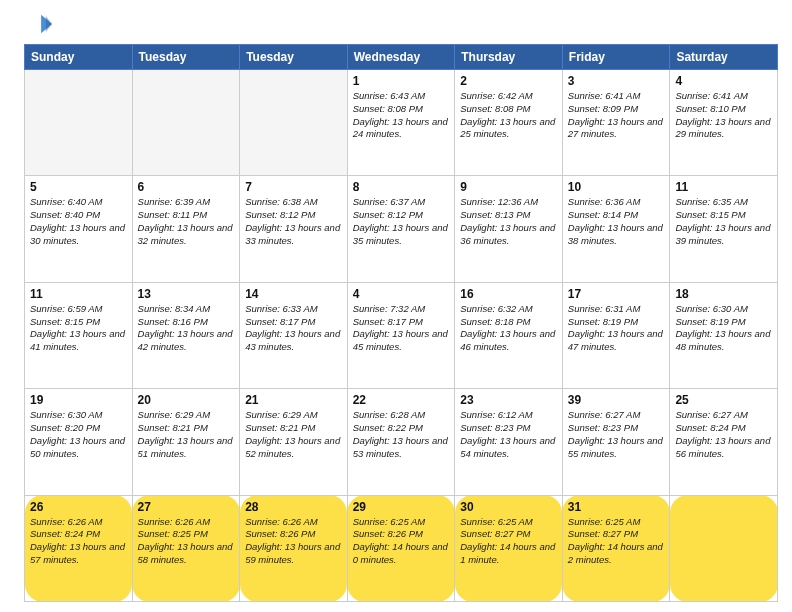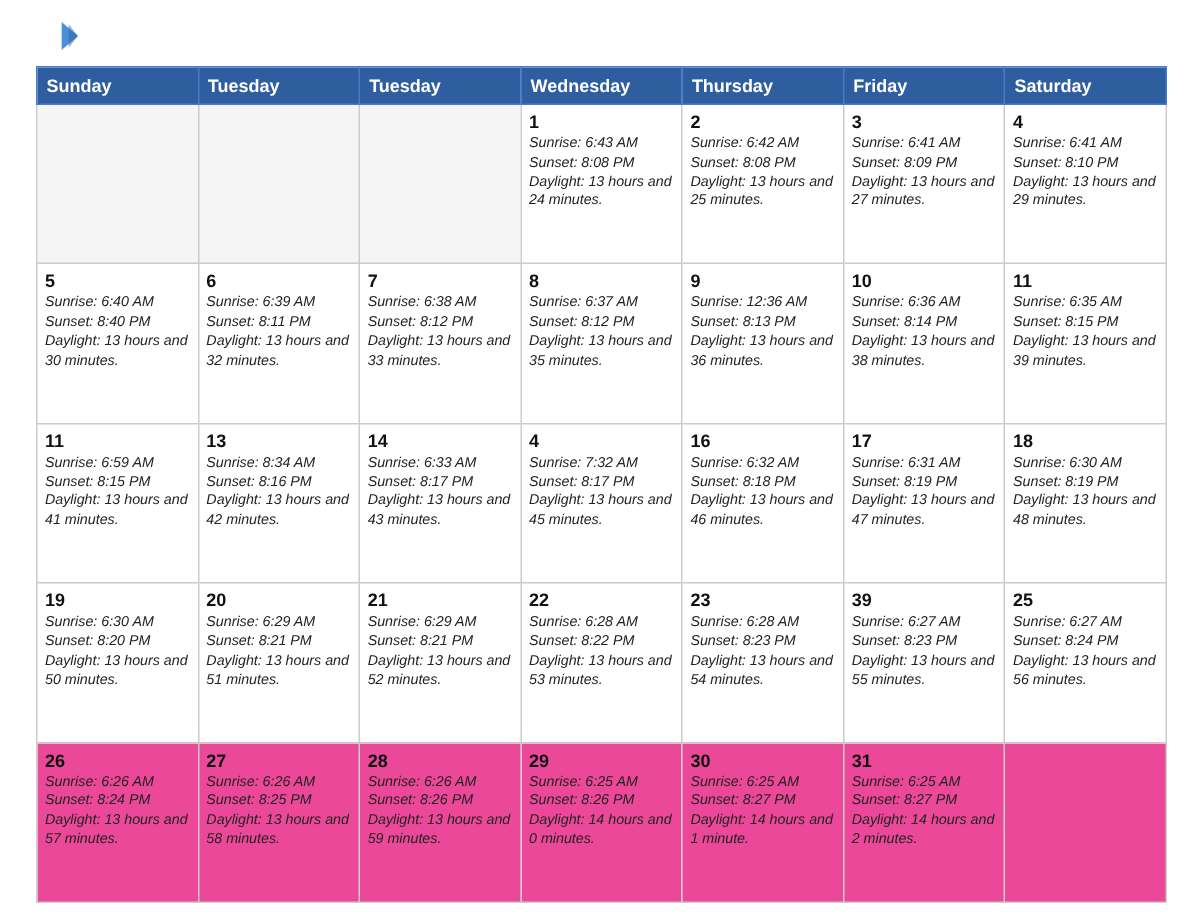--- a/index.html
+++ b/index.html
@@ -70,21 +70,22 @@
       font-size: 10px;
       color: #222;
       background: #fff;
       width: calc(100% / 7);
       height: 88px;
     }
     .calendar tbody tr td.empty {
       background: #f5f5f5;
     }
     .calendar tbody tr:last-child td {
-      background: #ec4899;
+      background: #fde047;
+      border-radius: 18px;
     }
     .day-number {
       font-size: 12px;
       font-weight: bold;
       margin-bottom: 2px;
       color: #111;
     }
     .day-info {
       font-size: 9.5px;
       line-height: 1.35;
@@ -263,21 +264,21 @@
 Daylight: 13 hours and 52 minutes.</div>
           </td>
           <td>
             <div class="day-number">22</div>
             <div class="day-info">Sunrise: 6:28 AM
 Sunset: 8:22 PM
 Daylight: 13 hours and 53 minutes.</div>
           </td>
           <td>
             <div class="day-number">23</div>
-            <div class="day-info">Sunrise: 6:28 AM
+            <div class="day-info">Sunrise: 6:12 AM
 Sunset: 8:23 PM
 Daylight: 13 hours and 54 minutes.</div>
           </td>
           <td>
             <div class="day-number">39</div>
             <div class="day-info">Sunrise: 6:27 AM
 Sunset: 8:23 PM
 Daylight: 13 hours and 55 minutes.</div>
           </td>
           <td>

